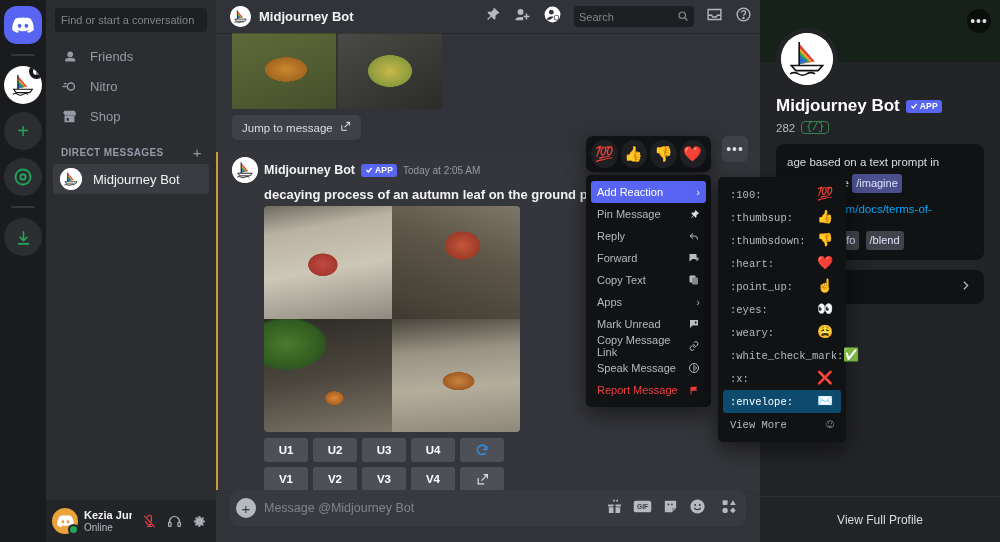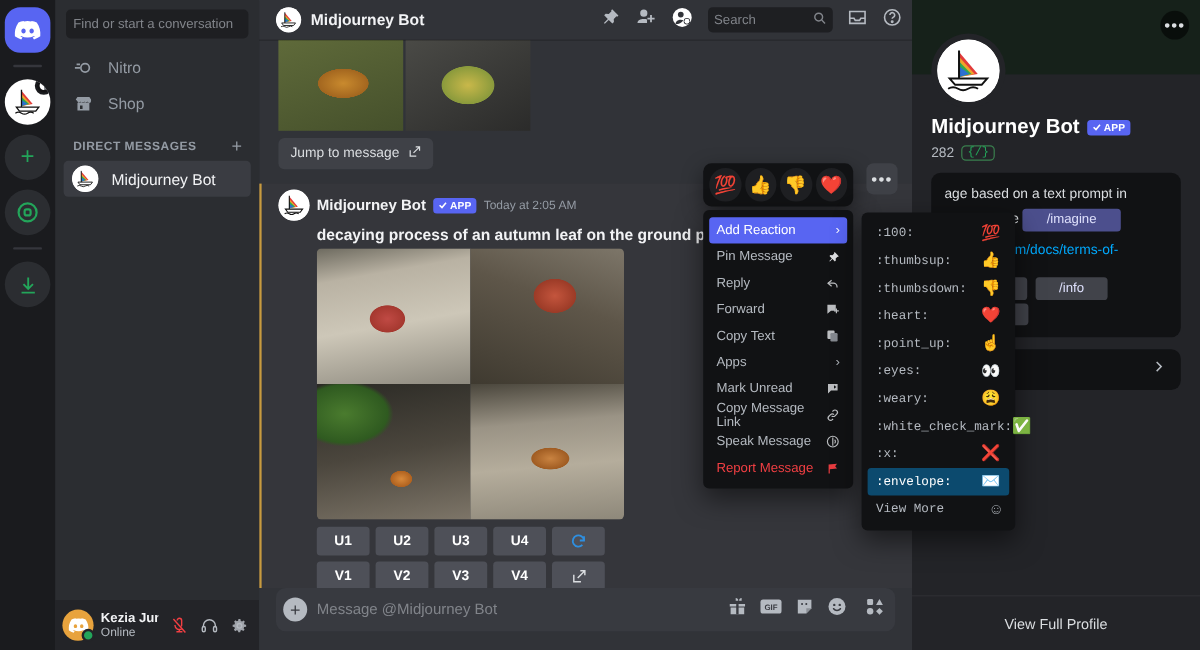--- a/index.html
+++ b/index.html
@@ -97,21 +97,21 @@
   .chat-header {
     height: 33px; background: #313338; display: flex; align-items: center;
     padding: 0 8px 0 14px; gap: 8px; box-shadow: 0 1px 0 rgba(0,0,0,.22);
     position: relative; z-index: 3;
   }
   .ch-avatar { width: 21px; height: 21px; border-radius: 50%; background: #fff; overflow:hidden; flex-shrink:0;}
   .ch-title { color: #f2f3f5; font-size: 13px; font-weight: 600; }
   .ch-spacer { flex: 1; }
   .ch-icons { display: flex; align-items: center; gap: 12px; color: #b5bac1; }
   .ch-search {
-    width: 104px; height: 21px; background: #1e1f22; border-radius: 4px;
+    width: 120px; height: 21px; background: #1e1f22; border-radius: 4px;
     display: flex; align-items: center; padding: 0 5px; gap: 8px;
     color: #81848a; font-size: 11px;
   }
   .ch-search-text{flex:1;}
 
   .messages {
     flex: 1; overflow: hidden; position: relative; padding-bottom: 4px;
   }
 
   .reply-preview { padding: 0 0 0 16px; position: relative; }
@@ -193,21 +193,21 @@
   .rp-code {
     border:1px solid #3a7f4e; color:#23a55a; border-radius:4px;
     padding:0 4px; font-size:10px; font-family:"Liberation Mono", monospace;
   }
   .rp-card {
     margin: 10px 16px 0 16px; background: #111214; border-radius: 8px;
     padding: 10px 11px; color:#dbdee1; font-size:11.5px; line-height:1.5;
   }
   .rp-link { color:#00a8fc; word-break:break-all; }
   .cmd-chip {
-    background:#41434a; color:#dee0fc; border-radius:3px; padding:1px 20px;
+    background:#41434a; color:#dee0fc; border-radius:3px; padding:1px 4px;
     font-size:11px; display:inline-block; margin:3px 3px 0 0;
   }
   .cmd-chip.inline { background:#4c4f8d; color:#dee0fc;}
   .rp-action {
     margin: 10px 16px 0 16px; background:#111214; border-radius:8px; height:34px;
     display:flex; align-items:center; justify-content:flex-end; padding:0 12px;
     color:#b5bac1; cursor:pointer;
   }
   .rp-footer {
     margin-top:auto; height:46px; border-top:1px solid #2e2f34;
@@ -301,20 +301,28 @@
         </svg>
     </div>
   </div>
 
   <div class="dm-sidebar">
     <div class="dm-search-wrap">
       <input class="dm-search" readonly="" placeholder="Find or start a conversation" style="">
     </div>
     <div class="dm-list">
 
+      <div class="dm-item">
+        <span class="dm-ico">
+          <svg width="17" height="17" viewBox="0 0 24 24" fill="#949ba4">
+              <path d="M14 12a4 4 0 10-4-4 4 4 0 004 4zm-7 2.5c1.3-1 3.6-1.5 7-1.5s5.7.5 7 1.5v3.5H7z" transform="translate(-1,1)"></path>
+            </svg>
+        </span>
+        <span>Friends</span>
+      </div>
 
       <div class="dm-item">
         <span class="dm-ico">
           <svg width="17" height="17" viewBox="0 0 24 24" fill="none" stroke="#949ba4" stroke-width="2">
               <circle cx="14" cy="12" r="5"></circle>
               <path d="M2 12h6"></path>
               <path d="M4 8h4"></path>
             </svg>
         </span>
         <span>Nitro</span>

